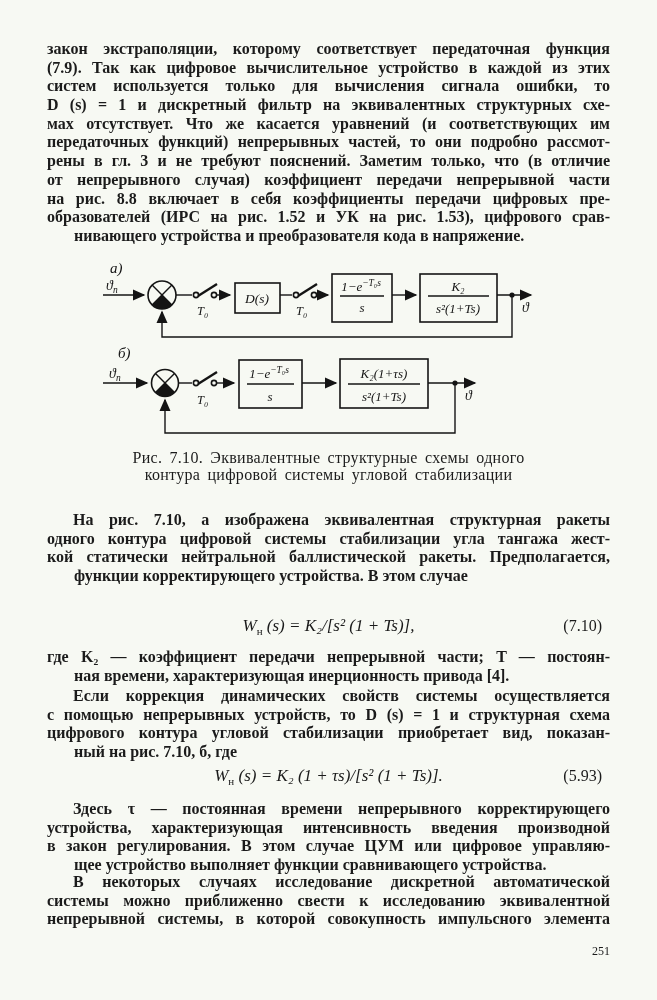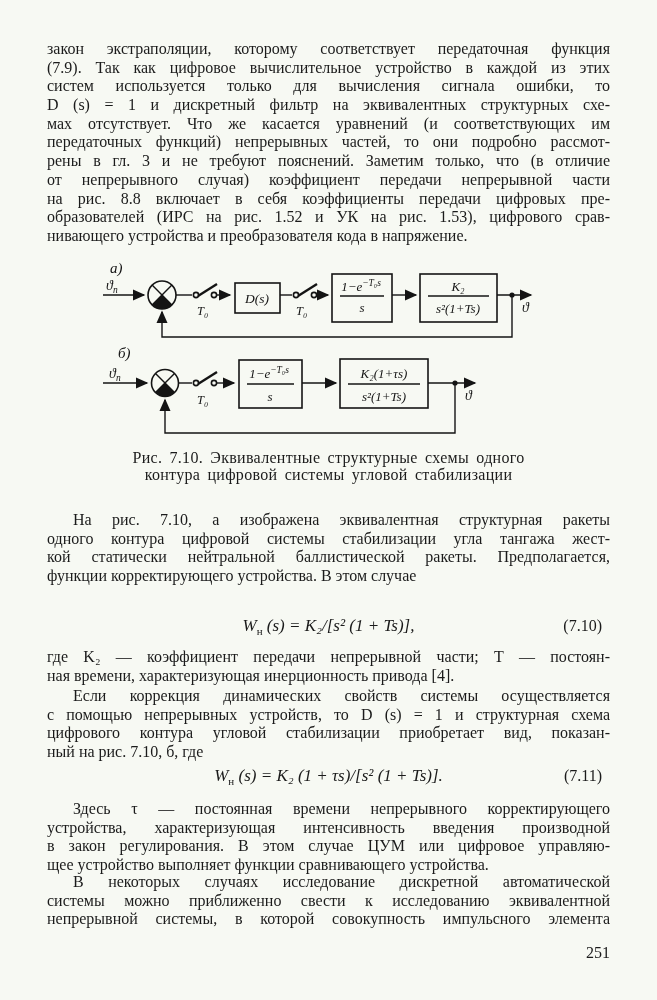--- a/index.html
+++ b/index.html
@@ -2,32 +2,32 @@
 <html><head>
 <meta charset="utf-8">
 <style>
   html,body { margin:0; padding:0; background:#e8e8e4; }
   .page {
     position:relative; width:657px; height:1000px; margin:0 auto;
     background:#f7f9f3; color:#1b1b1b; overflow:hidden;
     font-family:"Liberation Serif","DejaVu Serif",serif;
   }
   .col { position:absolute; left:47px; width:563px; }
-  .line { font-size:16px; line-height:18.7px; height:18.7px; }
+  .line { font-size:16px; line-height:18.7px; height:18.7px;font-weight:bold; }
   .j { text-align:justify; text-align-last:justify; }
-  .l { text-align:right; text-align-last:left; }
+  .l { text-align:right; text-align-last:left;margin-left:27px; }
   .ind { text-indent:26px; }
   .caption { font-size:16px; line-height:17px; text-align:center;
              letter-spacing:0.3px; word-spacing:3px; }
   .eq { position:absolute; left:47px; width:563px; height:24px; font-size:17px; }
   .eqbody { display:block; text-align:center; font-style:italic; }
   .eqbody sub { font-style:normal; font-size:11px; }
   .eqnum { position:absolute; right:8px; top:1px; font-style:normal; font-size:16px; }
   .pagenum { position:absolute; top:944px; left:47px; width:563px;
-             text-align:right; font-size:16px; }
+             text-align:right; font-size:12px; }
   svg.fig { position:absolute; left:0; top:253px;
             font-family:"Liberation Serif","DejaVu Serif",serif; }
   svg.fig text { fill:#141414; font-style:italic; }
   .blk { fill:none; stroke:#141414; stroke-width:1.6; }
   .wire { stroke:#141414; stroke-width:1.4; fill:none; }
   .thick { stroke:#141414; stroke-width:2.4; }
 </style>
 </head>
 <body>
 
@@ -187,21 +187,21 @@
 
   <div class="col" style="top:687px">
     <div class="line j ind">Если коррекция динамических свойств системы осуществляется</div>
     <div class="line j">с помощью непрерывных устройств, то D (s) = 1 и структурная схема</div>
     <div class="line j">цифрового контура угловой стабилизации приобретает вид, показан-</div>
     <div class="line l">ный на рис. 7.10, б, где</div>
   </div>
 
   <div class="eq" style="top:766px">
     <span class="eqbody"><span>W</span><sub>н</sub><span> (s) = K₂ (1 + τs)/[s² (1 + Ts)].</span></span>
-    <span class="eqnum">(7.11)</span>
+    <span class="eqnum">(5.93)</span>
   </div>
 
   <div class="col" style="top:800px">
     <div class="line j ind">Здесь τ — постоянная времени непрерывного корректирующего</div>
     <div class="line j">устройства, характеризующая интенсивность введения производной</div>
     <div class="line j">в закон регулирования. В этом случае ЦУМ или цифровое управляю-</div>
     <div class="line l">щее устройство выполняет функции сравнивающего устройства.</div>
   </div>
 
   <div class="col" style="top:873px">

